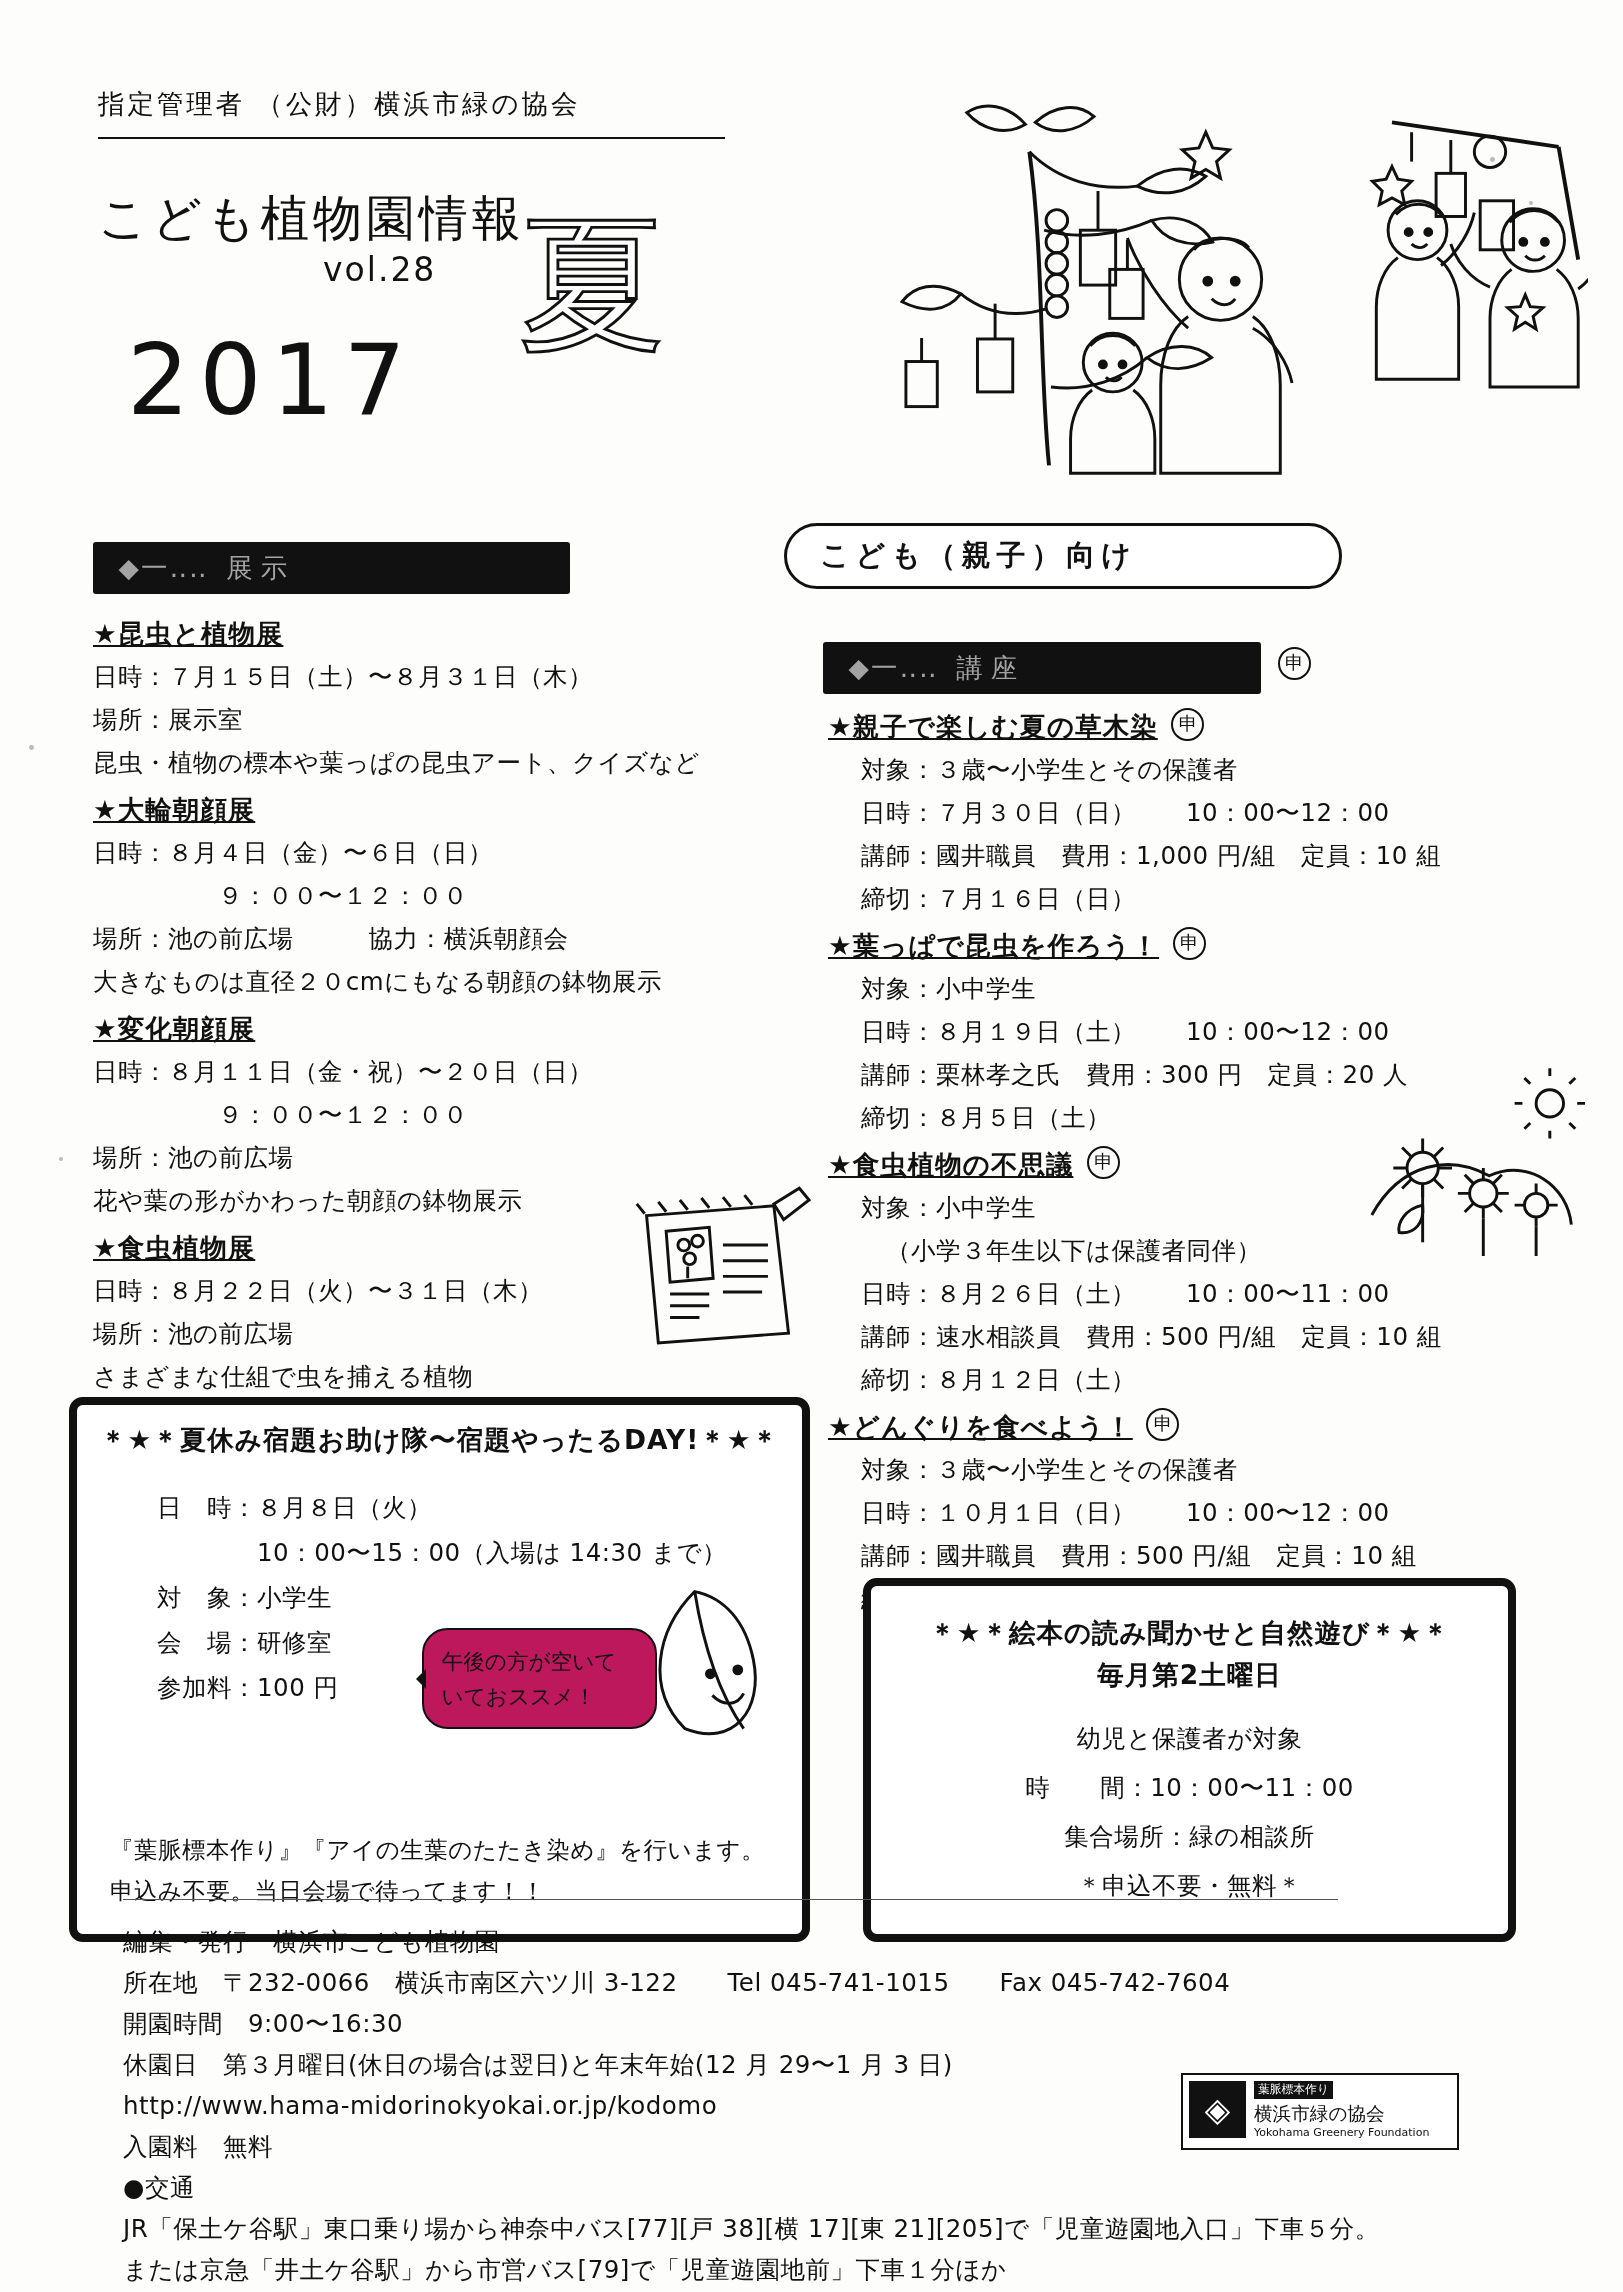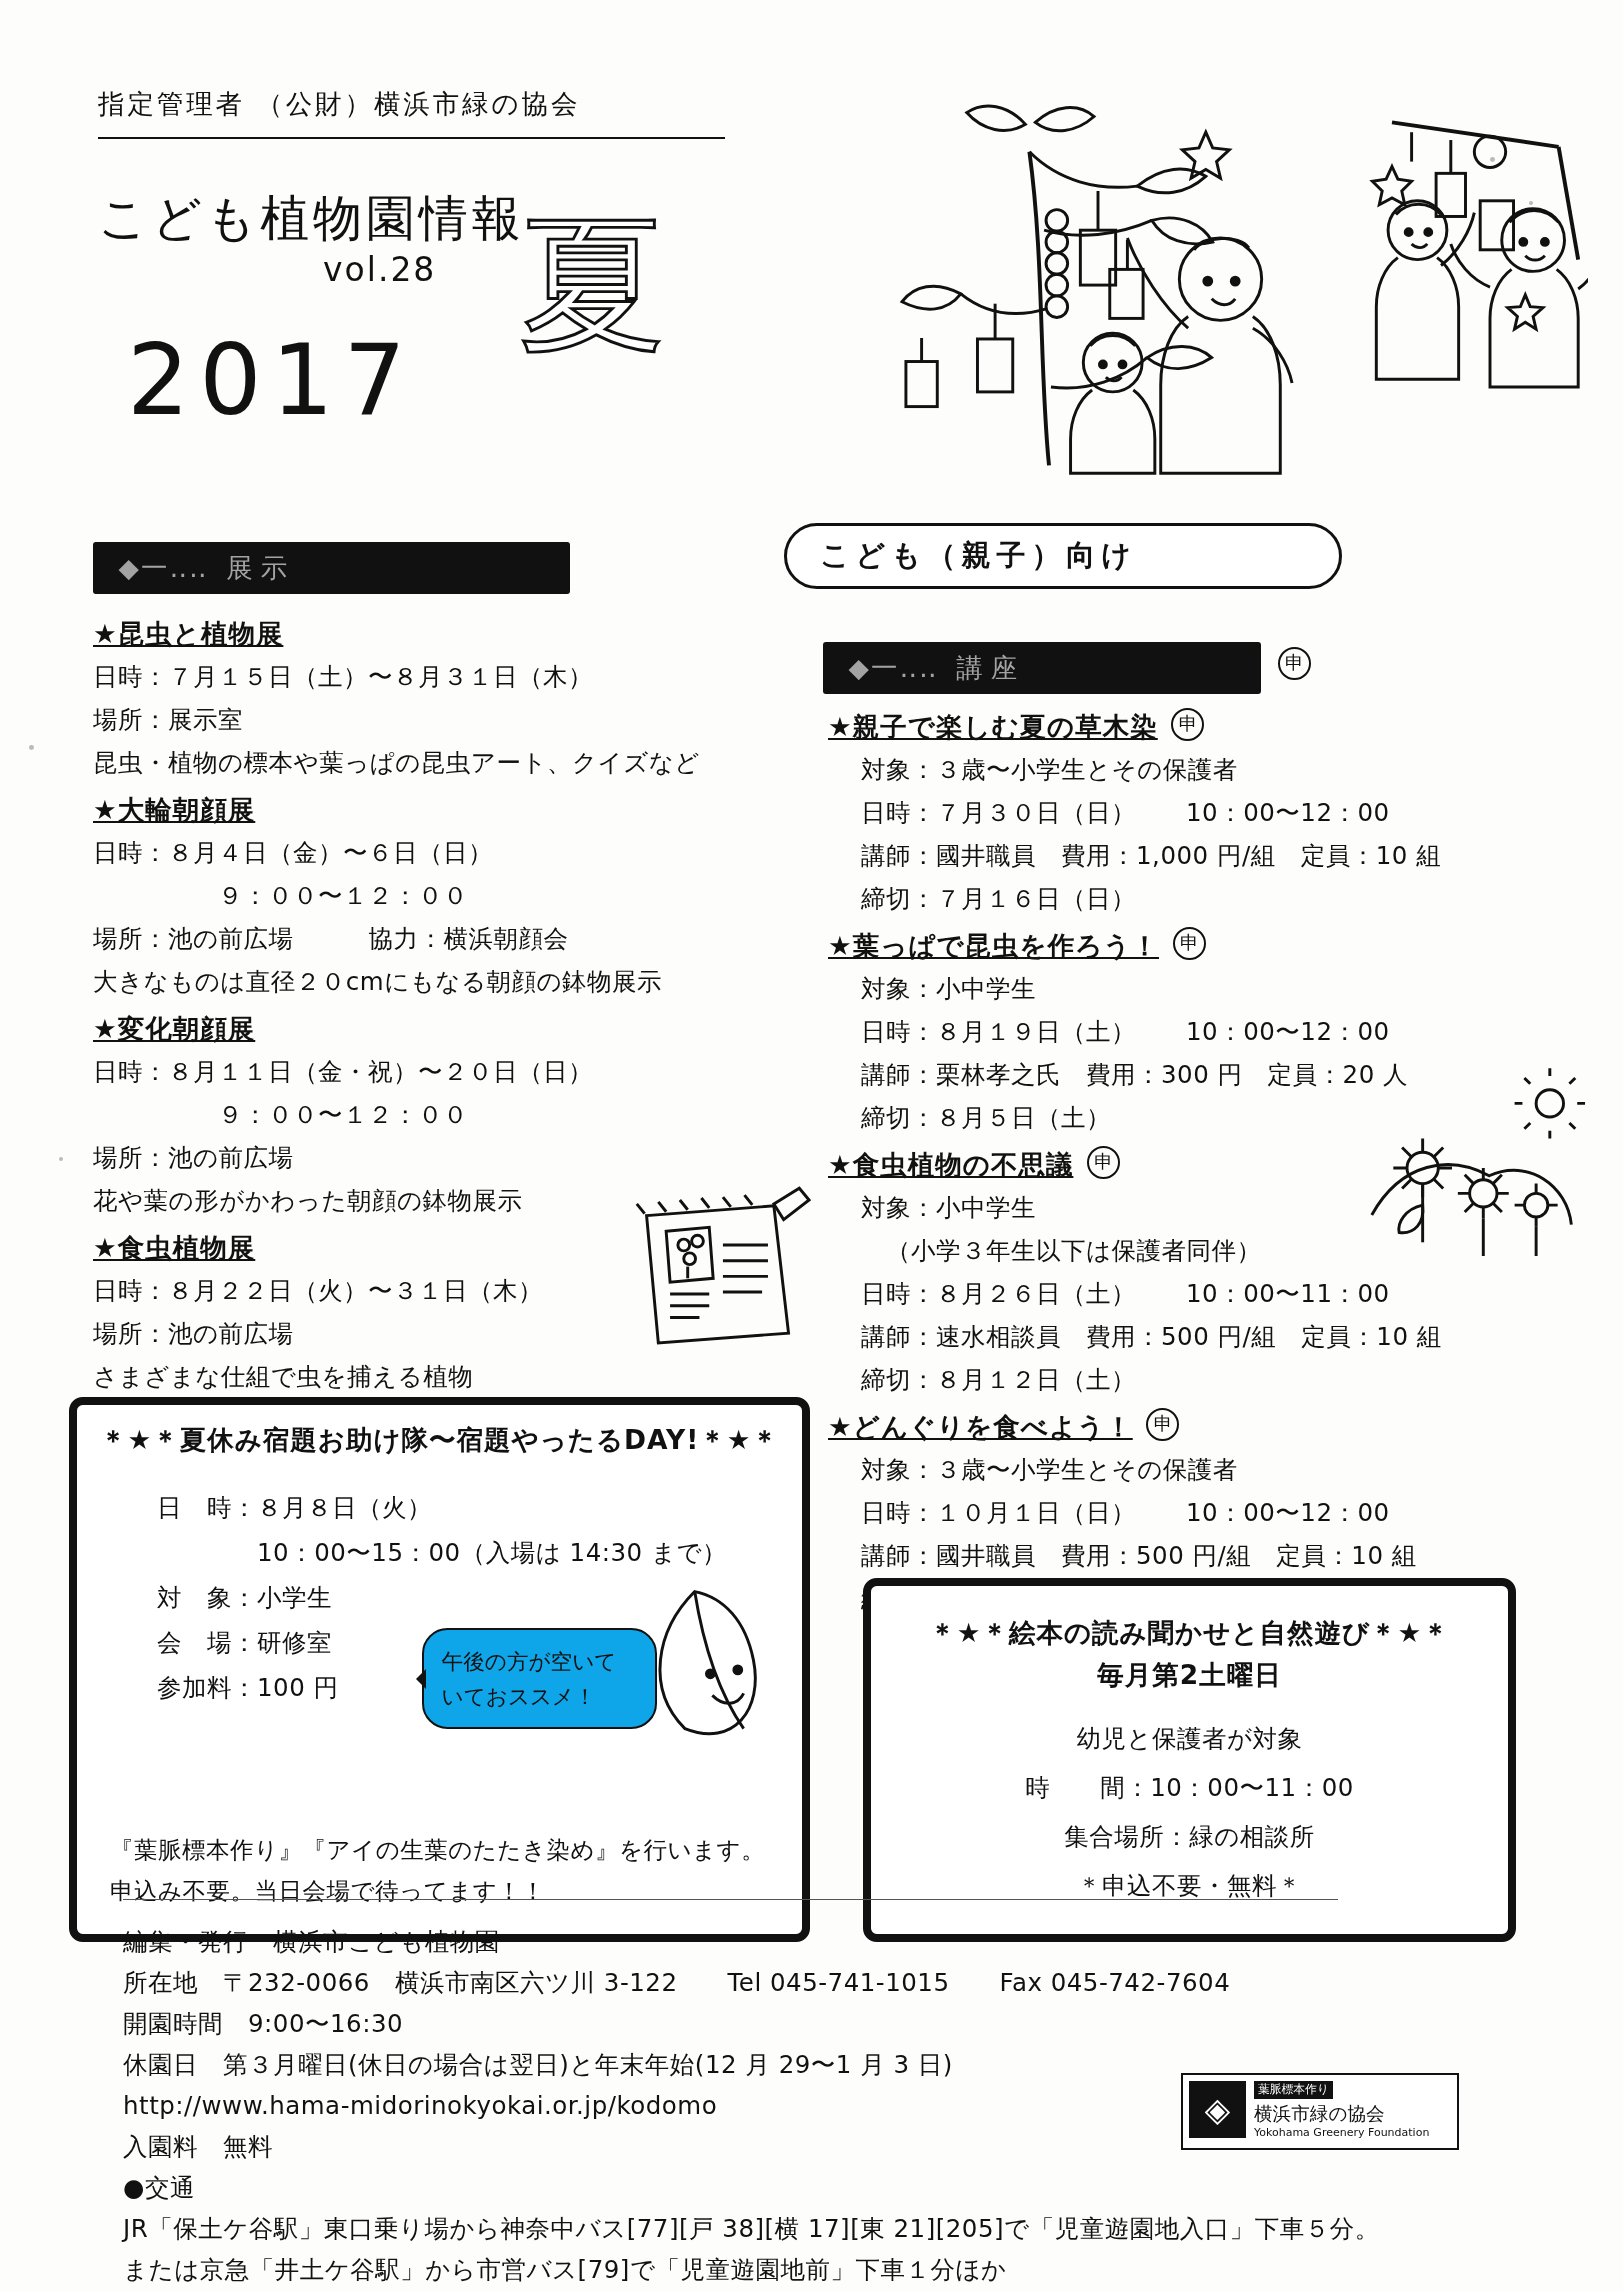--- a/index.html
+++ b/index.html
@@ -88,21 +88,21 @@
     background:#fff;
   }
   .box-title{
     text-align:center;font-size:26.5px;font-weight:bold;letter-spacing:1px;
   }
 
   
   .bubble{
     position:absolute;
     border:2.9px solid #111;border-radius:25.5px;
-    padding:13.7px 17.6px;font-size:21.6px;line-height:35px;background:#0ea5e9;
+    padding:13.7px 17.6px;font-size:21.6px;line-height:35px;background:#be185d;
   }
   .bubble:after{
     content:"";position:absolute;left:-17.6px;top:39px;
     width:0;height:0;border:10.8px solid transparent;border-right-color:#111;
   }
 
   
   .footer{
     position:absolute;left:123px;top:1921px;width:1176px;
     font-size:24.5px;line-height:41px;

